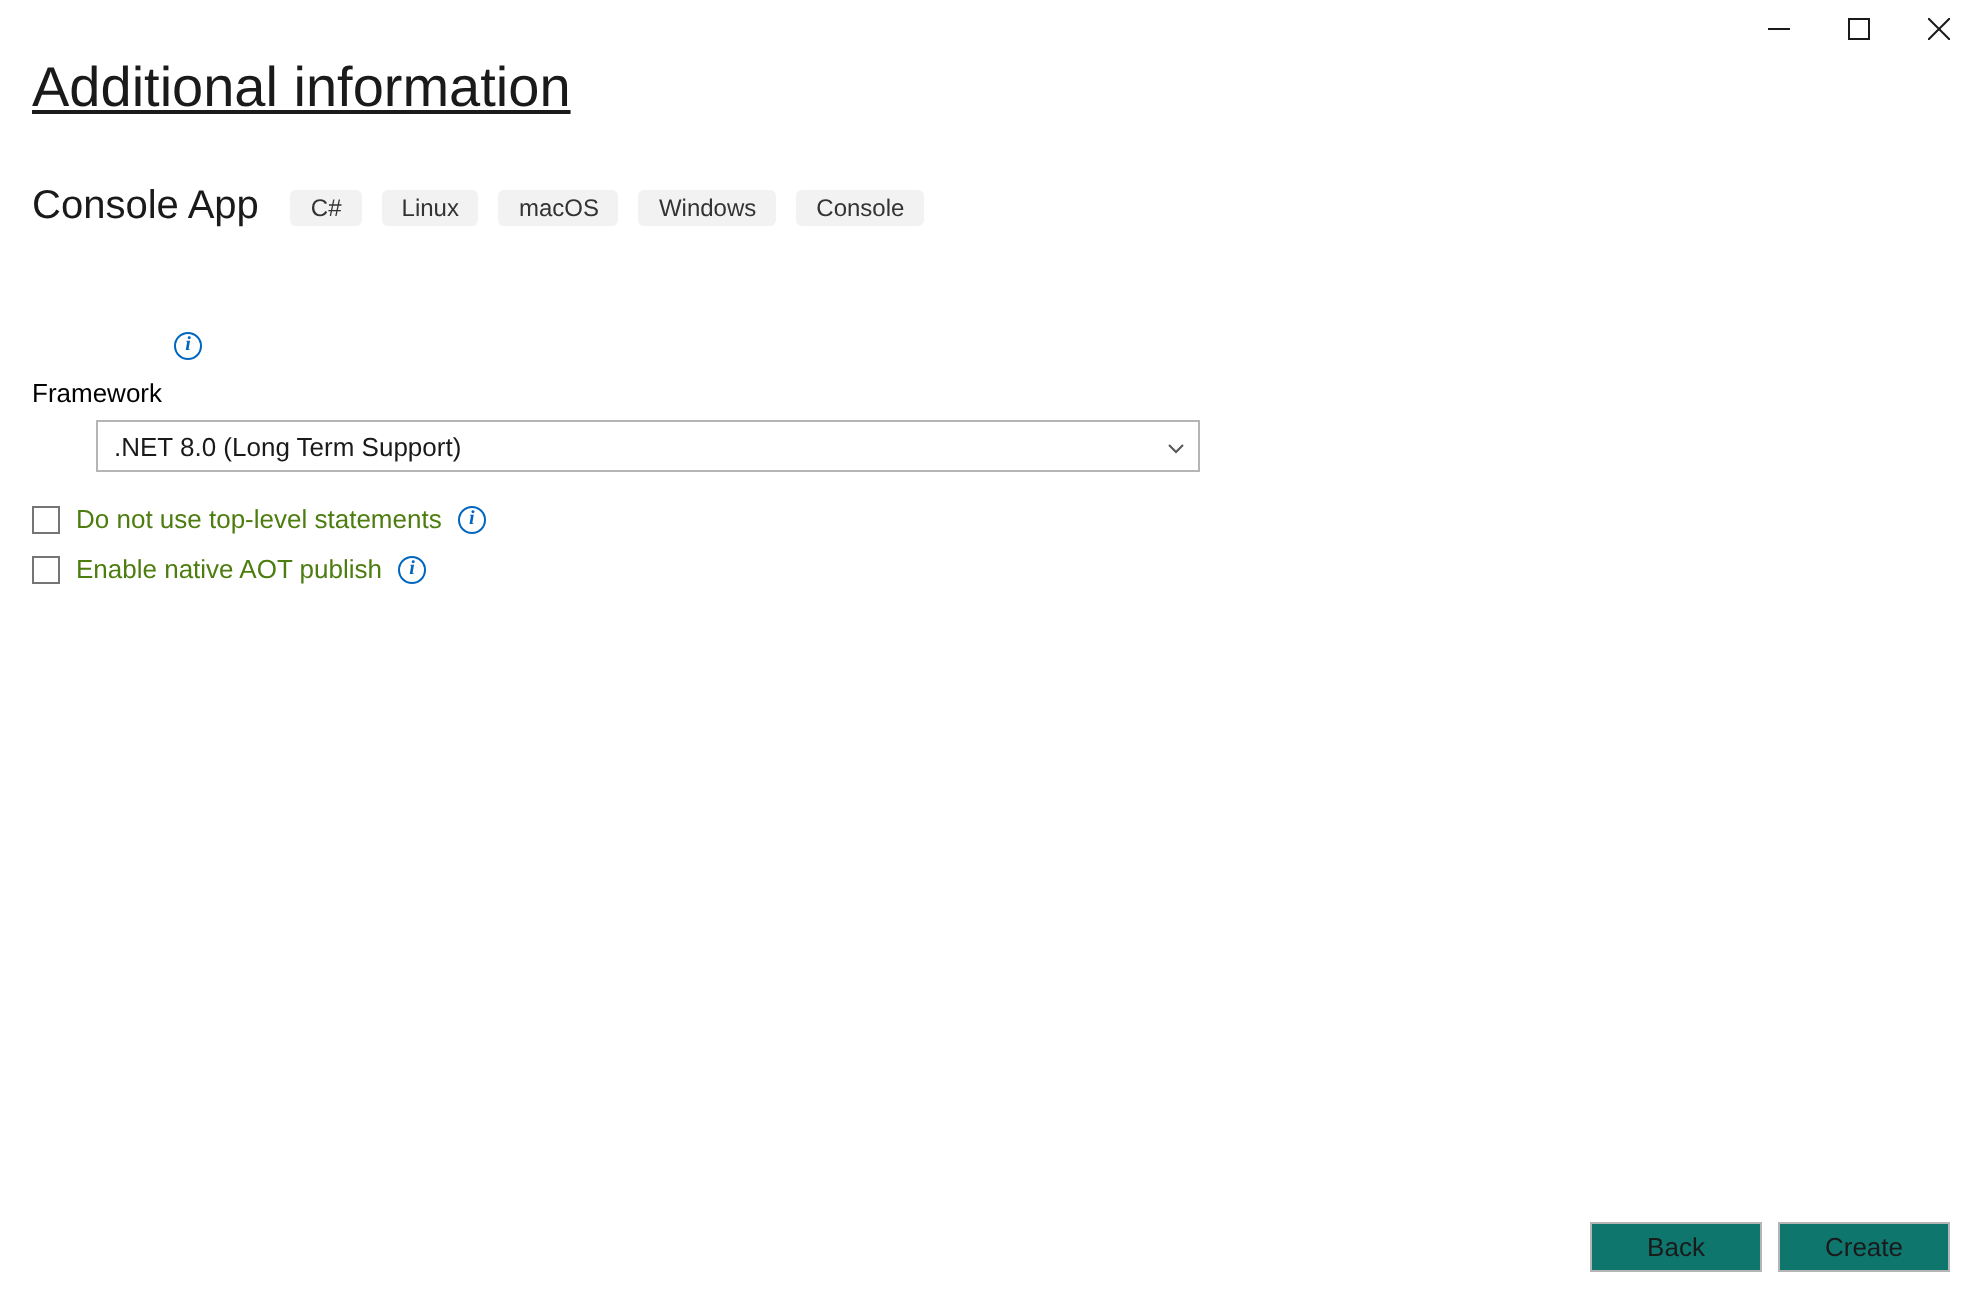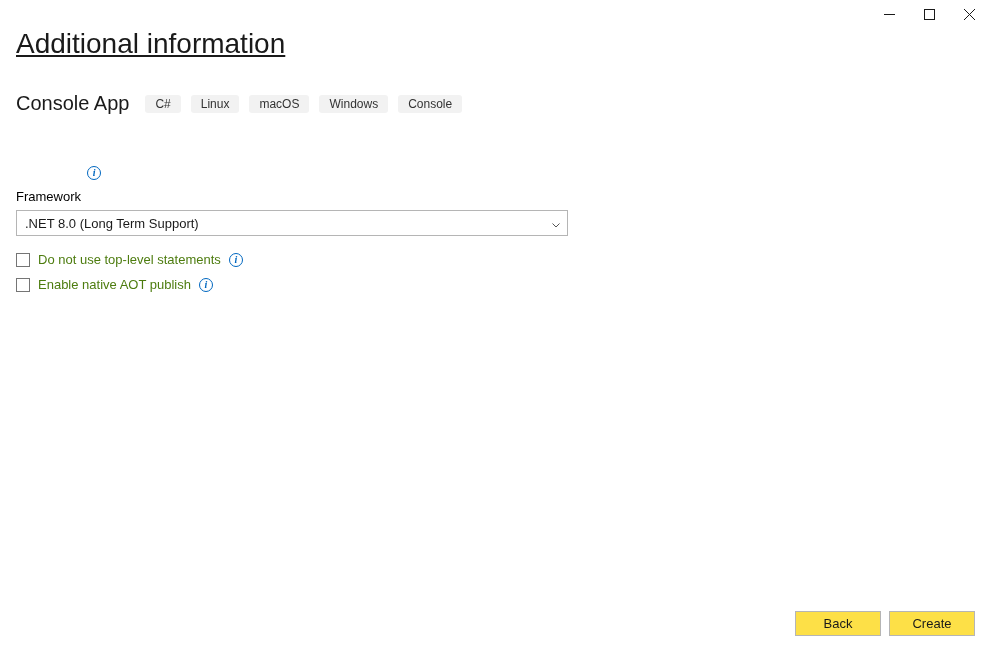--- a/index.html
+++ b/index.html
@@ -79,20 +79,21 @@
       font-weight: bold;
       font-style: italic;
       font-family: Georgia, serif;
       line-height: 1;
       cursor: pointer;
     }
     .dropdown {
       position: relative;
       width: 552px;
       margin-bottom: 16px;
+      margin-left: 32px;
     }
     .dropdown-field {
       width: 100%;
       height: 26px;
       border: 1px solid #b5b5b5;
       background: #fff;
       display: flex;
       align-items: center;
       padding: 0 24px 0 8px;
       font-size: 13px;
@@ -127,21 +128,21 @@
       position: absolute;
       bottom: 12px;
       right: 14px;
       display: flex;
       gap: 8px;
     }
     .btn {
       min-width: 86px;
       height: 25px;
       border: 1px solid #b5b5b5;
-      background: #fde047;
+      background: #0f766e;
       font-size: 13px;
       color: #1a1a1a;
       cursor: pointer;
       display: flex;
       align-items: center;
       justify-content: center;
       padding: 0 16px;
     }
   </style>
 </head>

